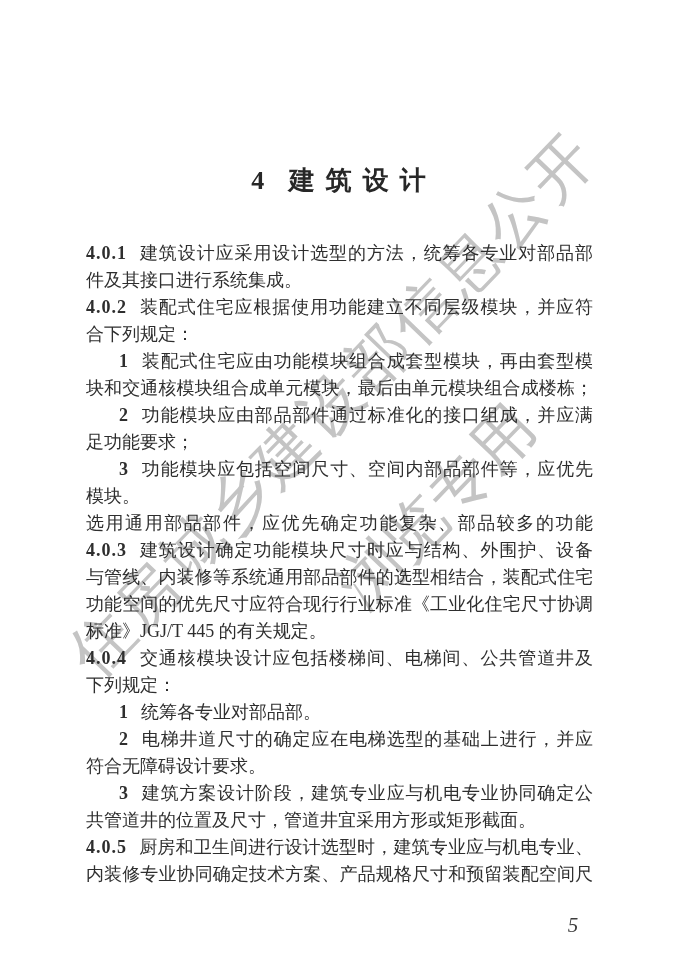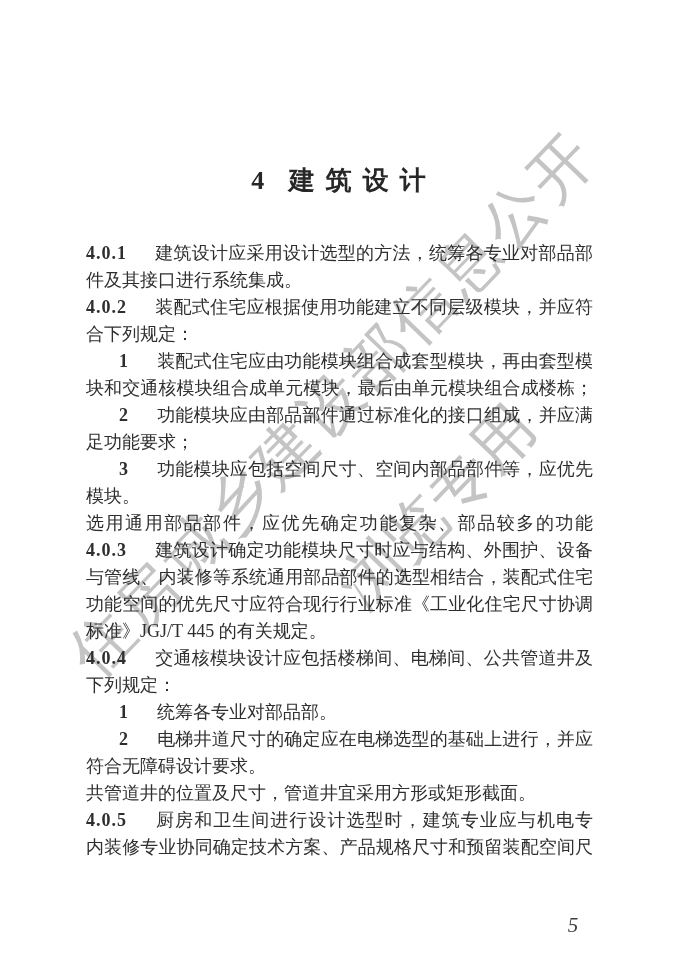--- a/index.html
+++ b/index.html
@@ -59,21 +59,21 @@
   }
   .full {
     white-space:normal;
     text-align:justify;
     text-align-last:justify;
     overflow:hidden;
   }
   .indent { padding-left:33px; }
   .num {
     font-weight:bold;
-    margin-right:28px;
+    margin-right:12px;
     letter-spacing:1px;
   }
   .num:empty { display:none; }
   
   .page-number {
     position:absolute;
     left:558px; top:913px;
     width:30px;
     text-align:center;
     font-size:21px;
@@ -111,20 +111,21 @@
     <div class="line full"><span class="txt">选用通用部品部件，应优先确定功能复杂、部品较多的功能</span></div>
     <div class="line full"><span class="num">4.0.3</span><span class="txt">建筑设计确定功能模块尺寸时应与结构、外围护、设备</span></div>
     <div class="line full"><span class="txt">与管线、内装修等系统通用部品部件的选型相结合，装配式住宅</span></div>
     <div class="line full"><span class="txt">功能空间的优先尺寸应符合现行行业标准《工业化住宅尺寸协调</span></div>
     <div class="line"><span class="txt">标准》JGJ/T 445 的有关规定。</span></div>
     <div class="line full"><span class="num">4.0.4</span><span class="txt">交通核模块设计应包括楼梯间、电梯间、公共管道井及</span></div>
     <div class="line"><span class="txt">下列规定：</span></div>
     <div class="line indent"><span class="num">1</span><span class="txt">统筹各专业对部品部。</span></div>
     <div class="line full indent"><span class="num">2</span><span class="txt">电梯井道尺寸的确定应在电梯选型的基础上进行，并应</span></div>
     <div class="line"><span class="txt">符合无障碍设计要求。</span></div>
+    <div class="line full indent"><span class="num">3</span><span class="txt">建筑方案设计阶段，建筑专业应与机电专业协同确定公</span></div>
     <div class="line"><span class="txt">共管道井的位置及尺寸，管道井宜采用方形或矩形截面。</span></div>
     <div class="line full"><span class="num">4.0.5</span><span class="txt">厨房和卫生间进行设计选型时，建筑专业应与机电专业、</span></div>
     <div class="line full"><span class="txt">内装修专业协同确定技术方案、产品规格尺寸和预留装配空间尺</span></div>
   </div>
 
   <div class="page-number">5</div>
 
 </div>
 
 </body></html>

